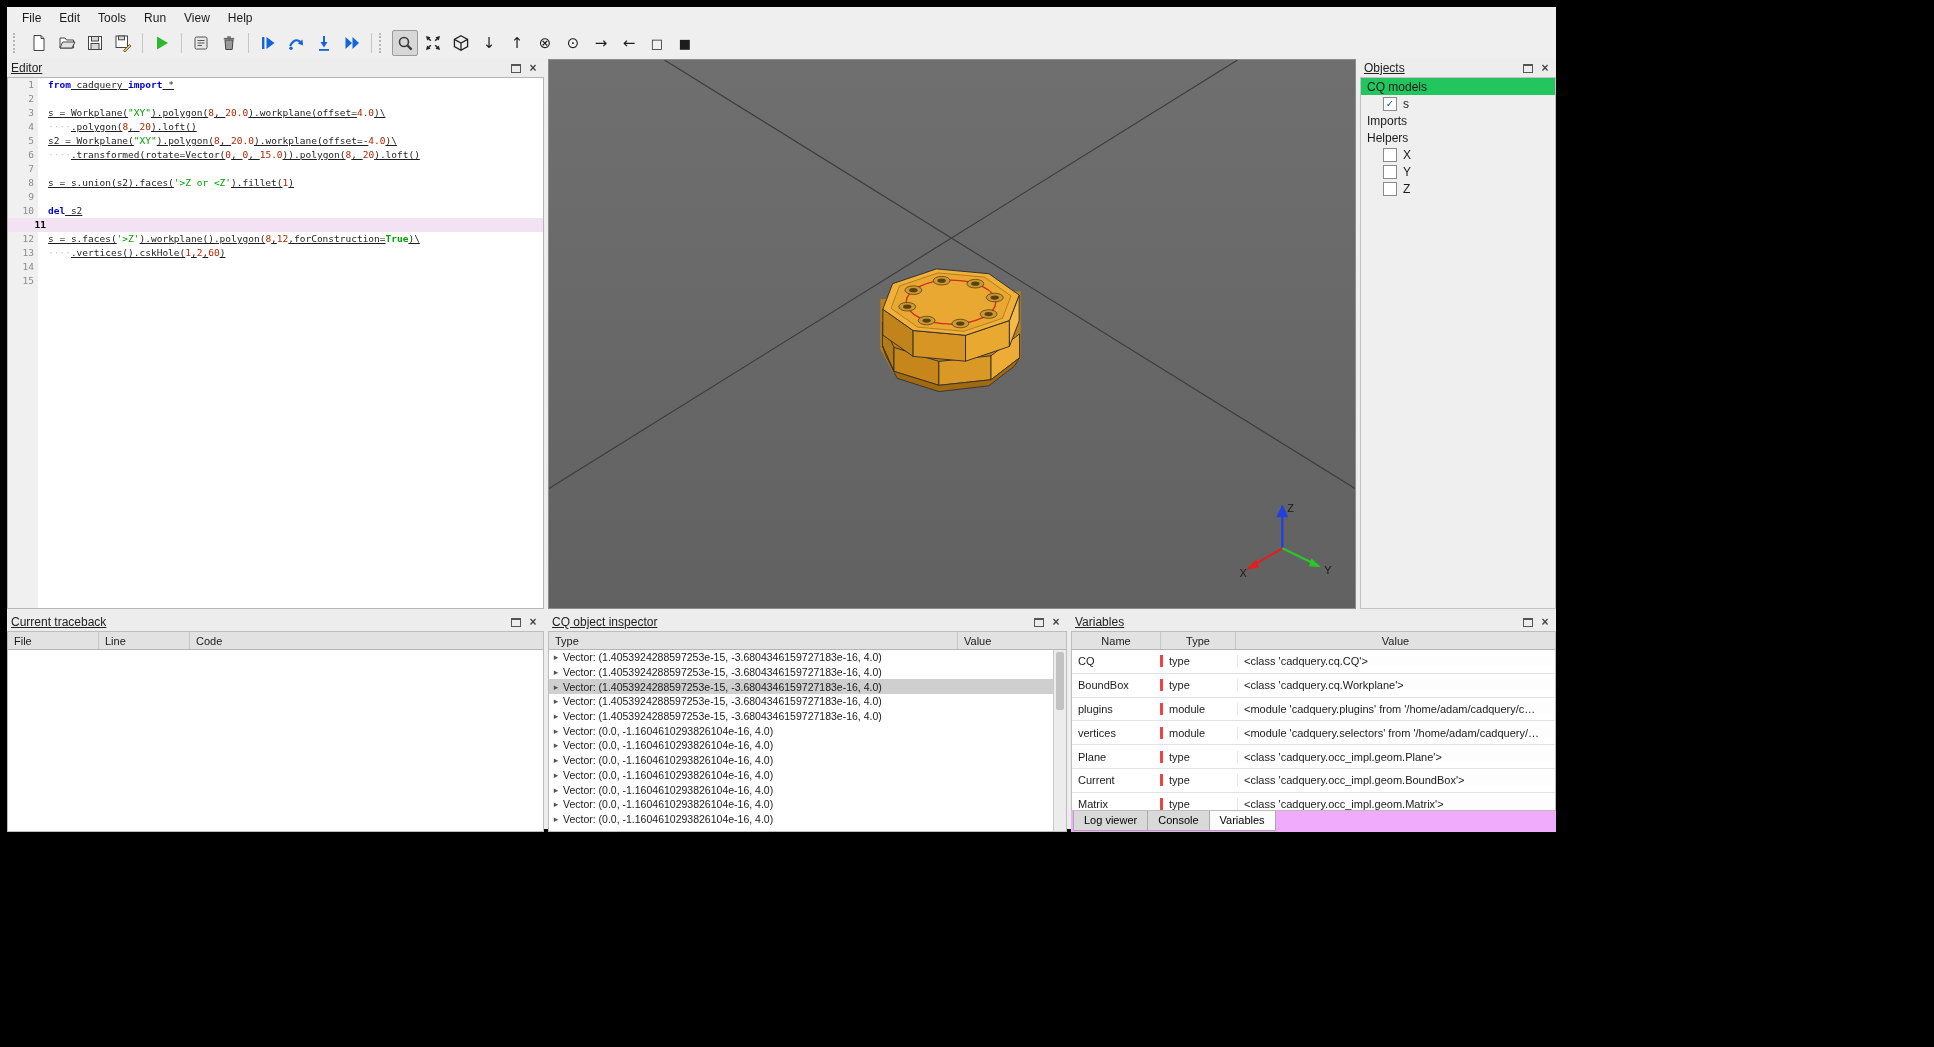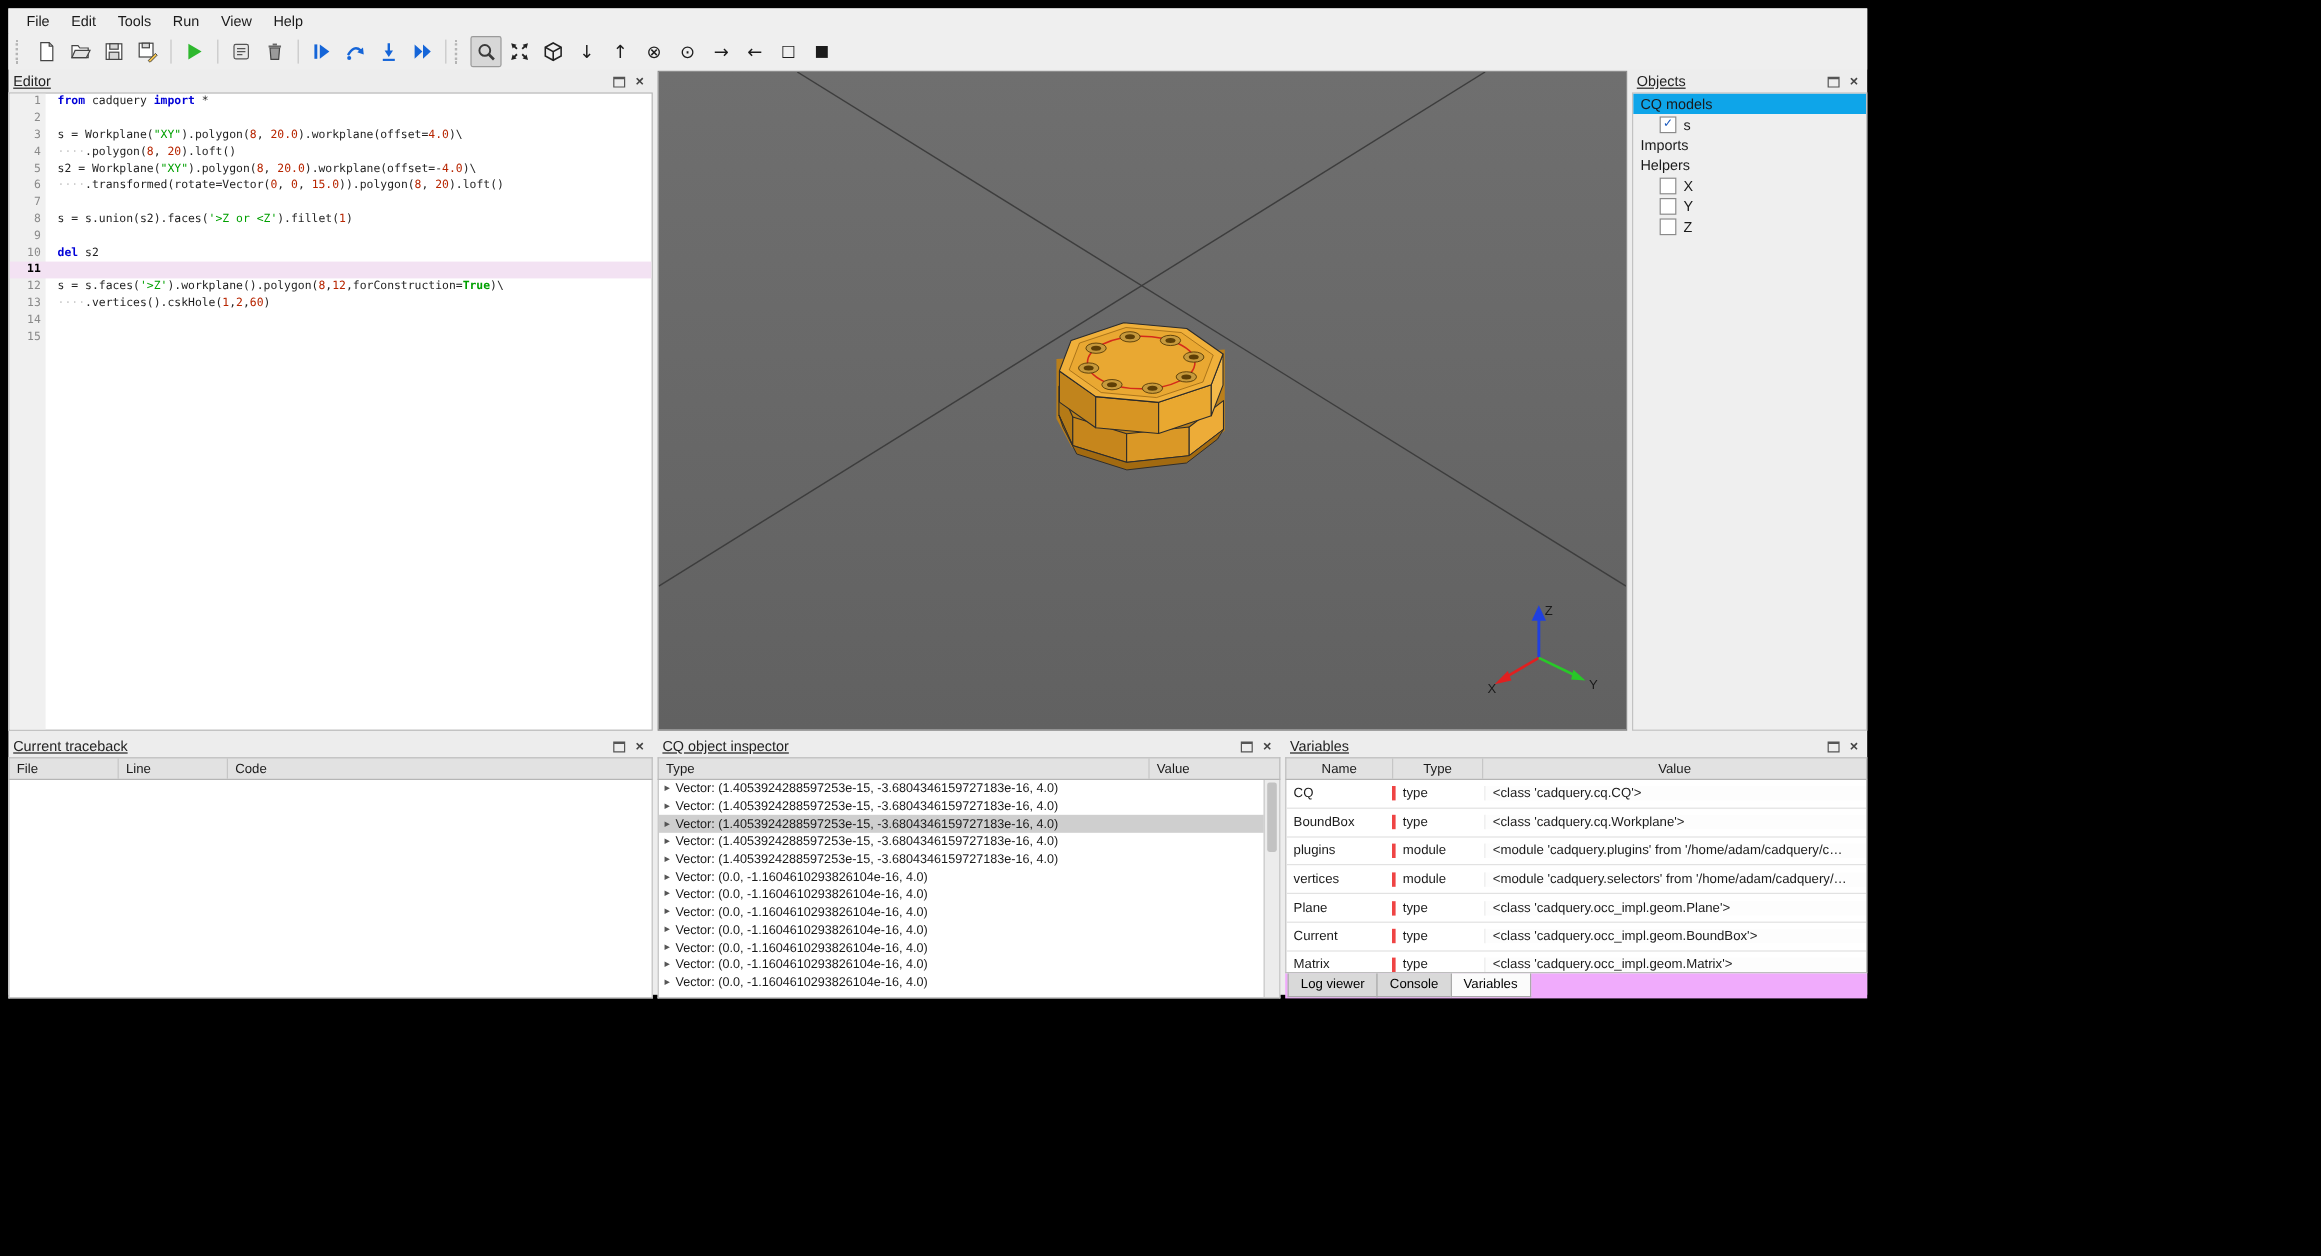--- a/index.html
+++ b/index.html
@@ -36,39 +36,39 @@
 
   
   .editor-panel{width:537px;}
   .editor-body{flex:1;background:#fff;border:1px solid #b5b5b5;position:relative;overflow:hidden;
                font-family:"DejaVu Sans Mono",monospace;font-size:9.5px;}
   .gutter-strip{position:absolute;left:0;top:0;bottom:0;width:30px;background:#f0f0f0;}
   .code-lines{position:relative;}
   .code-line{display:flex;height:14px;line-height:14px;position:relative;}
   .code-line.current{background:#f3e2f3;}
   .code-line .gutter{width:26px;text-align:right;padding-right:6px;color:#8a8a8a;flex:none;}
-  .code-line.current .gutter{color:#000;font-weight:bold;}
+  .code-line.current .gutter{color:#000;font-weight:bold;margin-left:12px;}
   .code-text{white-space:pre;padding-left:8px;}
   .kw{color:#0000d8;font-weight:bold;}
   .st{color:#00a000;}
   .nu{color:#b72500;}
   .bi{color:#00a000;font-weight:bold;}
-  .pl{color:#1f1f1f;}
+  .pl{color:#1f1f1f;text-decoration:underline;}
   .ws{color:#c9c9c9;}
 
   
   .viewport{flex:1;position:relative;border:1px solid #8c8c8c;
             background:linear-gradient(#6f6f6f,#616161);}
   .viewport svg{position:absolute;left:0;top:0;width:100%;height:100%;}
 
   
   .objects-panel{width:196px;}
   .objects-body{flex:1;background:#efefef;border:1px solid #c2c2c2;overflow:hidden;font-size:12px;}
   .tree-row{height:17px;display:flex;align-items:center;}
-  .tree-row.selected{background:#0ea5e9;}
+  .tree-row.selected{background:#22c55e;}
   .checkbox{width:12px;height:12px;background:#fff;border:1px solid #8a8a8a;margin-right:6px;
             display:flex;align-items:center;justify-content:center;
             font-family:"DejaVu Sans",sans-serif;font-size:10px;font-weight:bold;color:#1c5bbf;line-height:10px;}
 
   
   .traceback-panel{width:537px;}
   .inspector-panel{width:519px;}
   .variables-panel{flex:1;}
   .table-header{height:17px;display:flex;background:#e2e2e2;border:1px solid #bdbdbd;border-bottom:1px solid #b5b5b5;font-size:11px;align-items:center;}
   .th{padding:0 6px;border-right:1px solid #c6c6c6;height:100%;display:flex;align-items:center;overflow:hidden;white-space:nowrap;}

